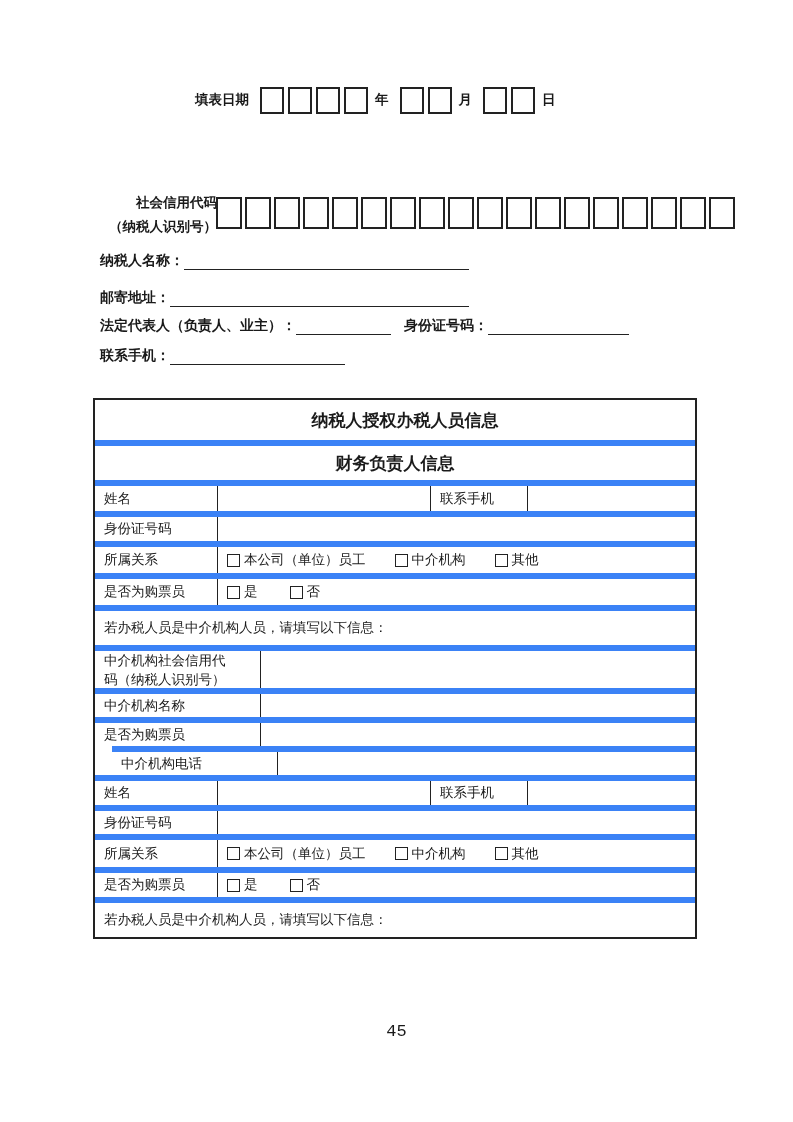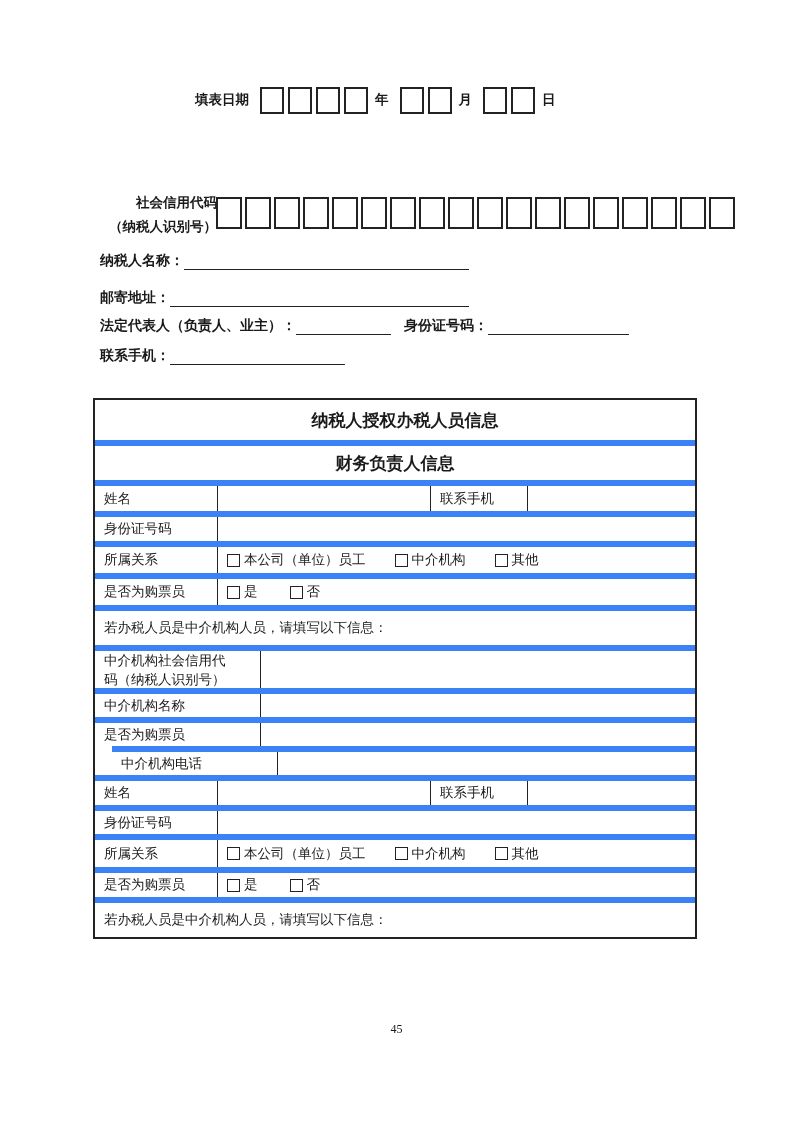--- a/index.html
+++ b/index.html
@@ -75,22 +75,22 @@
   .opt:last-child{margin-right:0;}
   .cb{
     display:inline-block;box-sizing:border-box;
     width:13px;height:13px;border:1px solid #222;
     margin-right:4px;flex:0 0 auto;
   }
 
   
   .pageno{
     position:absolute;left:0;right:0;top:1022px;
-    text-align:center;font-size:12px;
-    font-family:Liberation Serif, serif;
+    text-align:center;font-size:17px;
+    font-family:Liberation Mono, monospace;
   }
 </style>
 </head>
 <body>
 
 <div class="page">
 
   <div class="date-row">
     <span>填表日期</span>
     <span class="grp">

